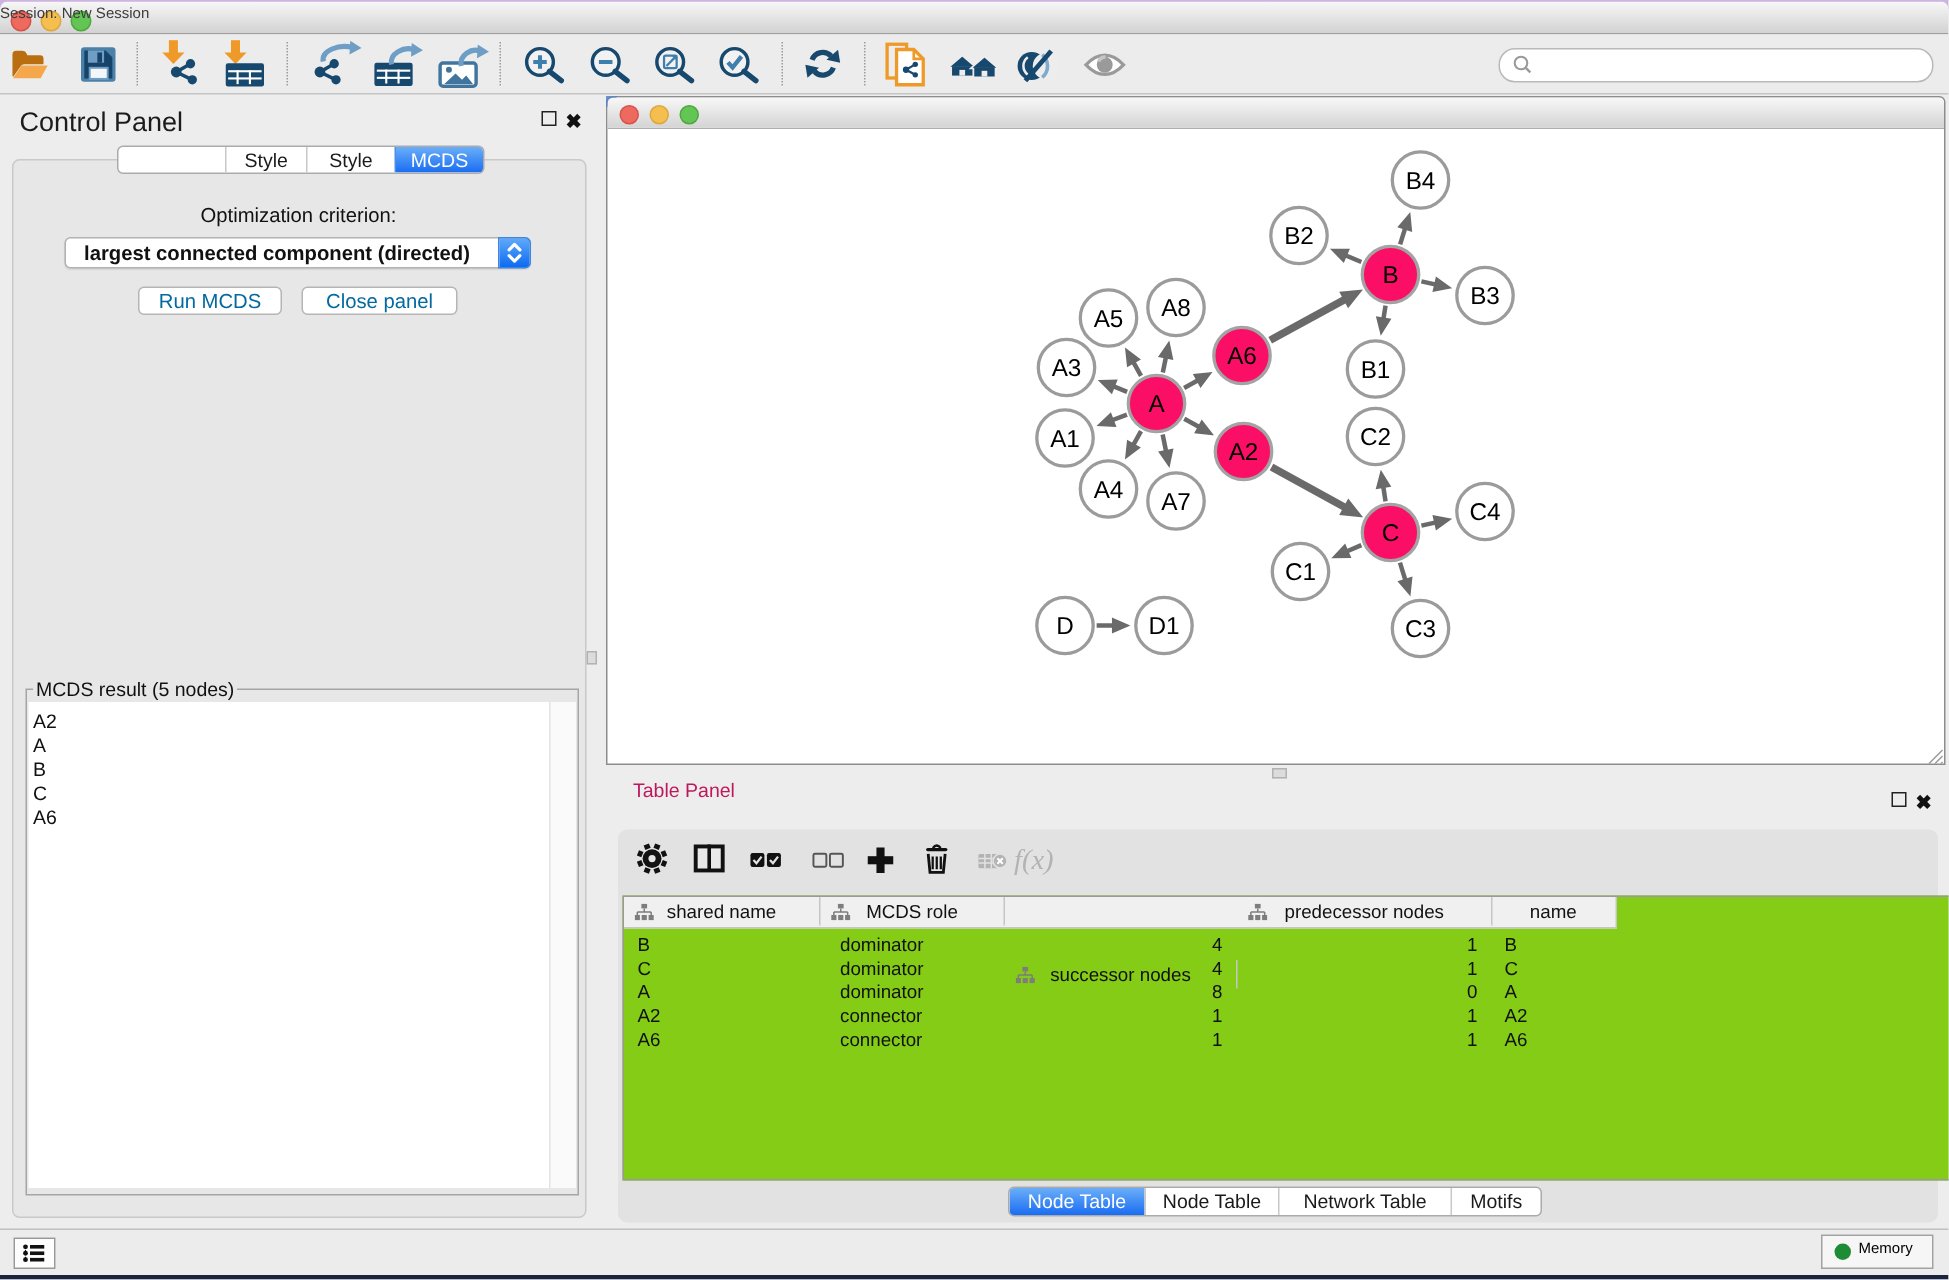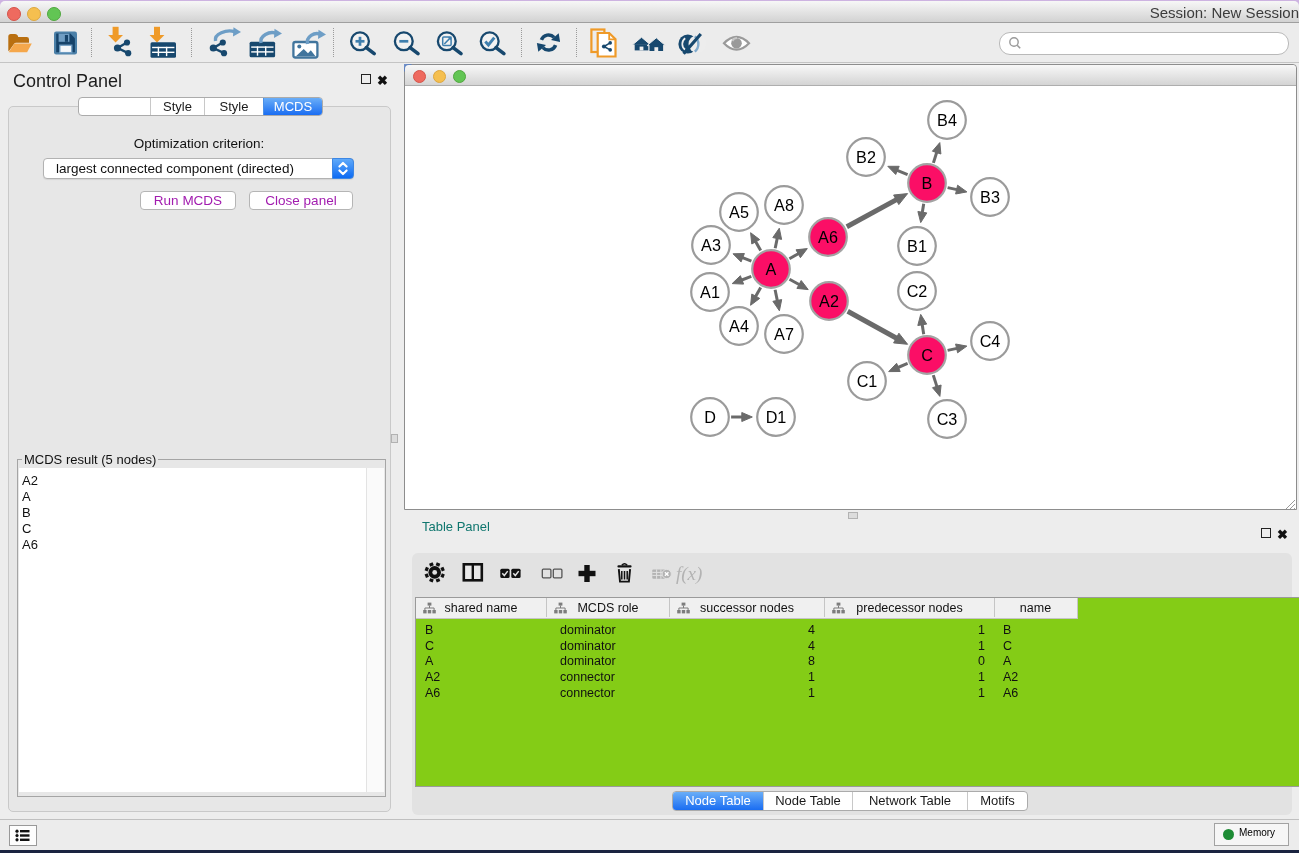--- a/index.html
+++ b/index.html
@@ -6,22 +6,22 @@
   font-family:"Liberation Sans",sans-serif;background:#ededed;}
 
 #desktop-top{position:absolute;left:0;top:0;width:1299px;height:6px;background:#cdb3e1;}
 #titlebar{position:absolute;left:0;top:1px;width:1299px;height:21px;
   background:linear-gradient(#f7f7f7,#d2d2d2);border-bottom:1px solid #9f9f9f;
   border-radius:5px 5px 0 0;}
 .tl{position:absolute;width:12px;height:12px;border-radius:50%;top:6px;}
 #titlebar .t1{left:7px;background:#ee6a5f;border:0.5px solid #d5544a;}
 #titlebar .t2{left:27px;background:#f5bf4f;border:0.5px solid #dda73e;}
 #titlebar .t3{left:47px;background:#62c554;border:0.5px solid #50a73f;}
-#titlebar .title{position:absolute;left:0;right:0;top:3px;text-align:right;
-  font-size:15px;color:#3c3c3c;}
+#titlebar .title{position:absolute;left:0;right:0;top:3px;text-align:left;
+  font-size:10px;color:#3c3c3c;}
 #toolbar{position:absolute;left:0;top:23px;width:1299px;height:39px;background:#ececec;
   border-bottom:1px solid #c4c4c4;}
 .sep{position:absolute;top:5px;height:29px;width:0;border-left:1px dotted #9a9a9a;}
 #searchbox{position:absolute;left:999px;top:9px;width:288px;height:21px;background:#fff;
   border:1px solid #b9b9b9;border-radius:11px;}
 
 #cp-title{position:absolute;left:13px;top:71px;font-size:18px;color:#1c1c1c;}
 .wsq{position:absolute;width:8px;height:8px;border:1.5px solid #222;}
 .wx{position:absolute;font-size:13px;font-weight:bold;color:#111;}
 #cp-pane{position:absolute;left:8px;top:106px;width:381px;height:704px;
@@ -30,25 +30,25 @@
   background:#fff;overflow:hidden;height:17px;}
 .tabgrp .tab{font-size:13px;color:#1a1a1a;text-align:center;line-height:17px;
   border-left:1px solid #c8c8c8;}
 .tabgrp .tab:first-child{border-left:none;}
 .tabgrp .sel{background:linear-gradient(#6aaef8,#1a6df2);color:#fff;border-left-color:#4a90e8;}
 #cp-tabs{left:78px;top:97px;}
 #opt-label{position:absolute;left:8px;top:136px;width:382px;text-align:center;
   font-size:13.5px;color:#111;}
 #combo{position:absolute;left:43px;top:158px;width:309px;height:19px;background:#fff;
   border:1px solid #b2b2b2;border-radius:4px;box-shadow:0 1px 1px rgba(0,0,0,0.08);}
-#combo .txt{position:absolute;left:12px;top:2px;font-size:13.5px;color:#111;}
+#combo .txt{position:absolute;left:12px;top:2px;font-size:13.5px;color:#111;font-weight:bold;}
 #combo .step{position:absolute;right:-1px;top:-1px;width:20px;height:19px;
   background:linear-gradient(#5fa9f9,#0d6bf3);border:1px solid #3d87e4;border-radius:0 4px 4px 0;}
 .btn{position:absolute;height:17px;background:#fff;border:1px solid #b5b5b5;border-radius:4px;
-  font-size:13.5px;color:#a21caf;text-align:center;line-height:17px;margin-left:48px;}
+  font-size:13.5px;color:#0369a1;text-align:center;line-height:17px;}
 #fieldset{position:absolute;left:17px;top:459px;width:367px;height:336px;
   border:1px solid #a5a5a5;background:transparent;}
 #fieldset .legend{position:absolute;left:4px;top:-8px;background:#e7e7e7;
   font-size:13px;color:#111;padding:0 2px;line-height:15px;}
 #mlist{position:absolute;left:1px;top:8px;right:18px;bottom:4px;background:#fff;
   font-size:13px;color:#111;line-height:15.9px;padding-left:3px;padding-top:5px;}
 #mscroll{position:absolute;top:8px;right:1px;width:17px;bottom:4px;background:#fafafa;
   border-left:1px solid #e3e3e3;}
 
 #netwin{position:absolute;left:404px;top:64px;width:891px;height:444px;
@@ -61,21 +61,21 @@
 #net-titlebar .t3{left:48px;background:#62c554;border:0.5px solid #50a73f;top:5px;width:11px;height:11px;}
 #net-titlebar .title{position:absolute;left:0;right:0;top:3px;text-align:center;
   font-size:13px;color:#333;}
 #graph{position:absolute;left:0px;top:21px;}
 #graph line,#graph polygon{stroke:#6a6a6a;fill:#6a6a6a;}
 #graph line{fill:none;}
 #graph .nw{fill:#fff;stroke:#9b9b9b;stroke-width:2.2px;}
 #graph .np{fill:#fb0e66;stroke:#a3a3a3;stroke-width:2.2px;}
 #graph text{font-family:"Liberation Sans",sans-serif;font-size:16.2px;fill:#000;text-anchor:middle;}
 
-#tp-title{position:absolute;left:422px;top:519px;font-size:13px;color:#0f766e;}
+#tp-title{position:absolute;left:422px;top:519px;font-size:13px;color:#be185d;}
 #tp-pane{position:absolute;left:412px;top:553px;width:880px;height:262px;
   background:#e2e2e2;border-radius:6px;}
 #table{position:absolute;left:415px;top:597px;width:872px;height:188px;background:#84cc16;
   border:1px solid #9a9a9a;padding-left:29px;}
 #thead{position:absolute;left:0;top:0;width:661px;height:20px;background:#f0f0f0;
   border-bottom:1px solid #c5c5c5;border-right:1px solid #c5c5c5;}
 #thead .col{position:absolute;top:0;height:19px;border-right:1px solid #c5c5c5;
   font-size:12.5px;color:#111;text-align:center;line-height:20px;}
 .trow{position:absolute;font-size:12.5px;color:#111;height:15.7px;line-height:15.7px;}
 #thead .ti{position:absolute;left:7px;top:4px;}
@@ -377,21 +377,21 @@
     <div class="col" style="left:131px;width:122px;"><svg class="ti" width="13" height="12" viewBox="0 0 13 12">
           <rect x="4.6" y="0.6" width="3.8" height="3" fill="#7d7d7d"></rect>
           <line x1="6.5" y1="3.6" x2="6.5" y2="6" stroke="#7d7d7d" stroke-width="1"></line>
           <line x1="1.9" y1="6" x2="11.1" y2="6" stroke="#7d7d7d" stroke-width="1"></line>
           <line x1="1.9" y1="6" x2="1.9" y2="8" stroke="#7d7d7d" stroke-width="1"></line>
           <line x1="11.1" y1="6" x2="11.1" y2="8" stroke="#7d7d7d" stroke-width="1"></line>
           <rect x="0.2" y="8" width="3.4" height="3.4" fill="#7d7d7d"></rect>
           <rect x="4.8" y="8" width="3.4" height="3.4" fill="#7d7d7d"></rect>
           <rect x="9.4" y="8" width="3.4" height="3.4" fill="#7d7d7d"></rect>
         </svg>MCDS role</div>
-    <div class="col" style="left:254px;width:154px;"><svg class="ti" width="13" height="12" viewBox="0 0 13 12">
+    <div class="col" style="left:254px;width:154px;margin-top:42px;"><svg class="ti" width="13" height="12" viewBox="0 0 13 12">
           <rect x="4.6" y="0.6" width="3.8" height="3" fill="#7d7d7d"></rect>
           <line x1="6.5" y1="3.6" x2="6.5" y2="6" stroke="#7d7d7d" stroke-width="1"></line>
           <line x1="1.9" y1="6" x2="11.1" y2="6" stroke="#7d7d7d" stroke-width="1"></line>
           <line x1="1.9" y1="6" x2="1.9" y2="8" stroke="#7d7d7d" stroke-width="1"></line>
           <line x1="11.1" y1="6" x2="11.1" y2="8" stroke="#7d7d7d" stroke-width="1"></line>
           <rect x="0.2" y="8" width="3.4" height="3.4" fill="#7d7d7d"></rect>
           <rect x="4.8" y="8" width="3.4" height="3.4" fill="#7d7d7d"></rect>
           <rect x="9.4" y="8" width="3.4" height="3.4" fill="#7d7d7d"></rect>
         </svg>successor nodes</div>
     <div class="col" style="left:409px;width:169px;"><svg class="ti" width="13" height="12" viewBox="0 0 13 12">

